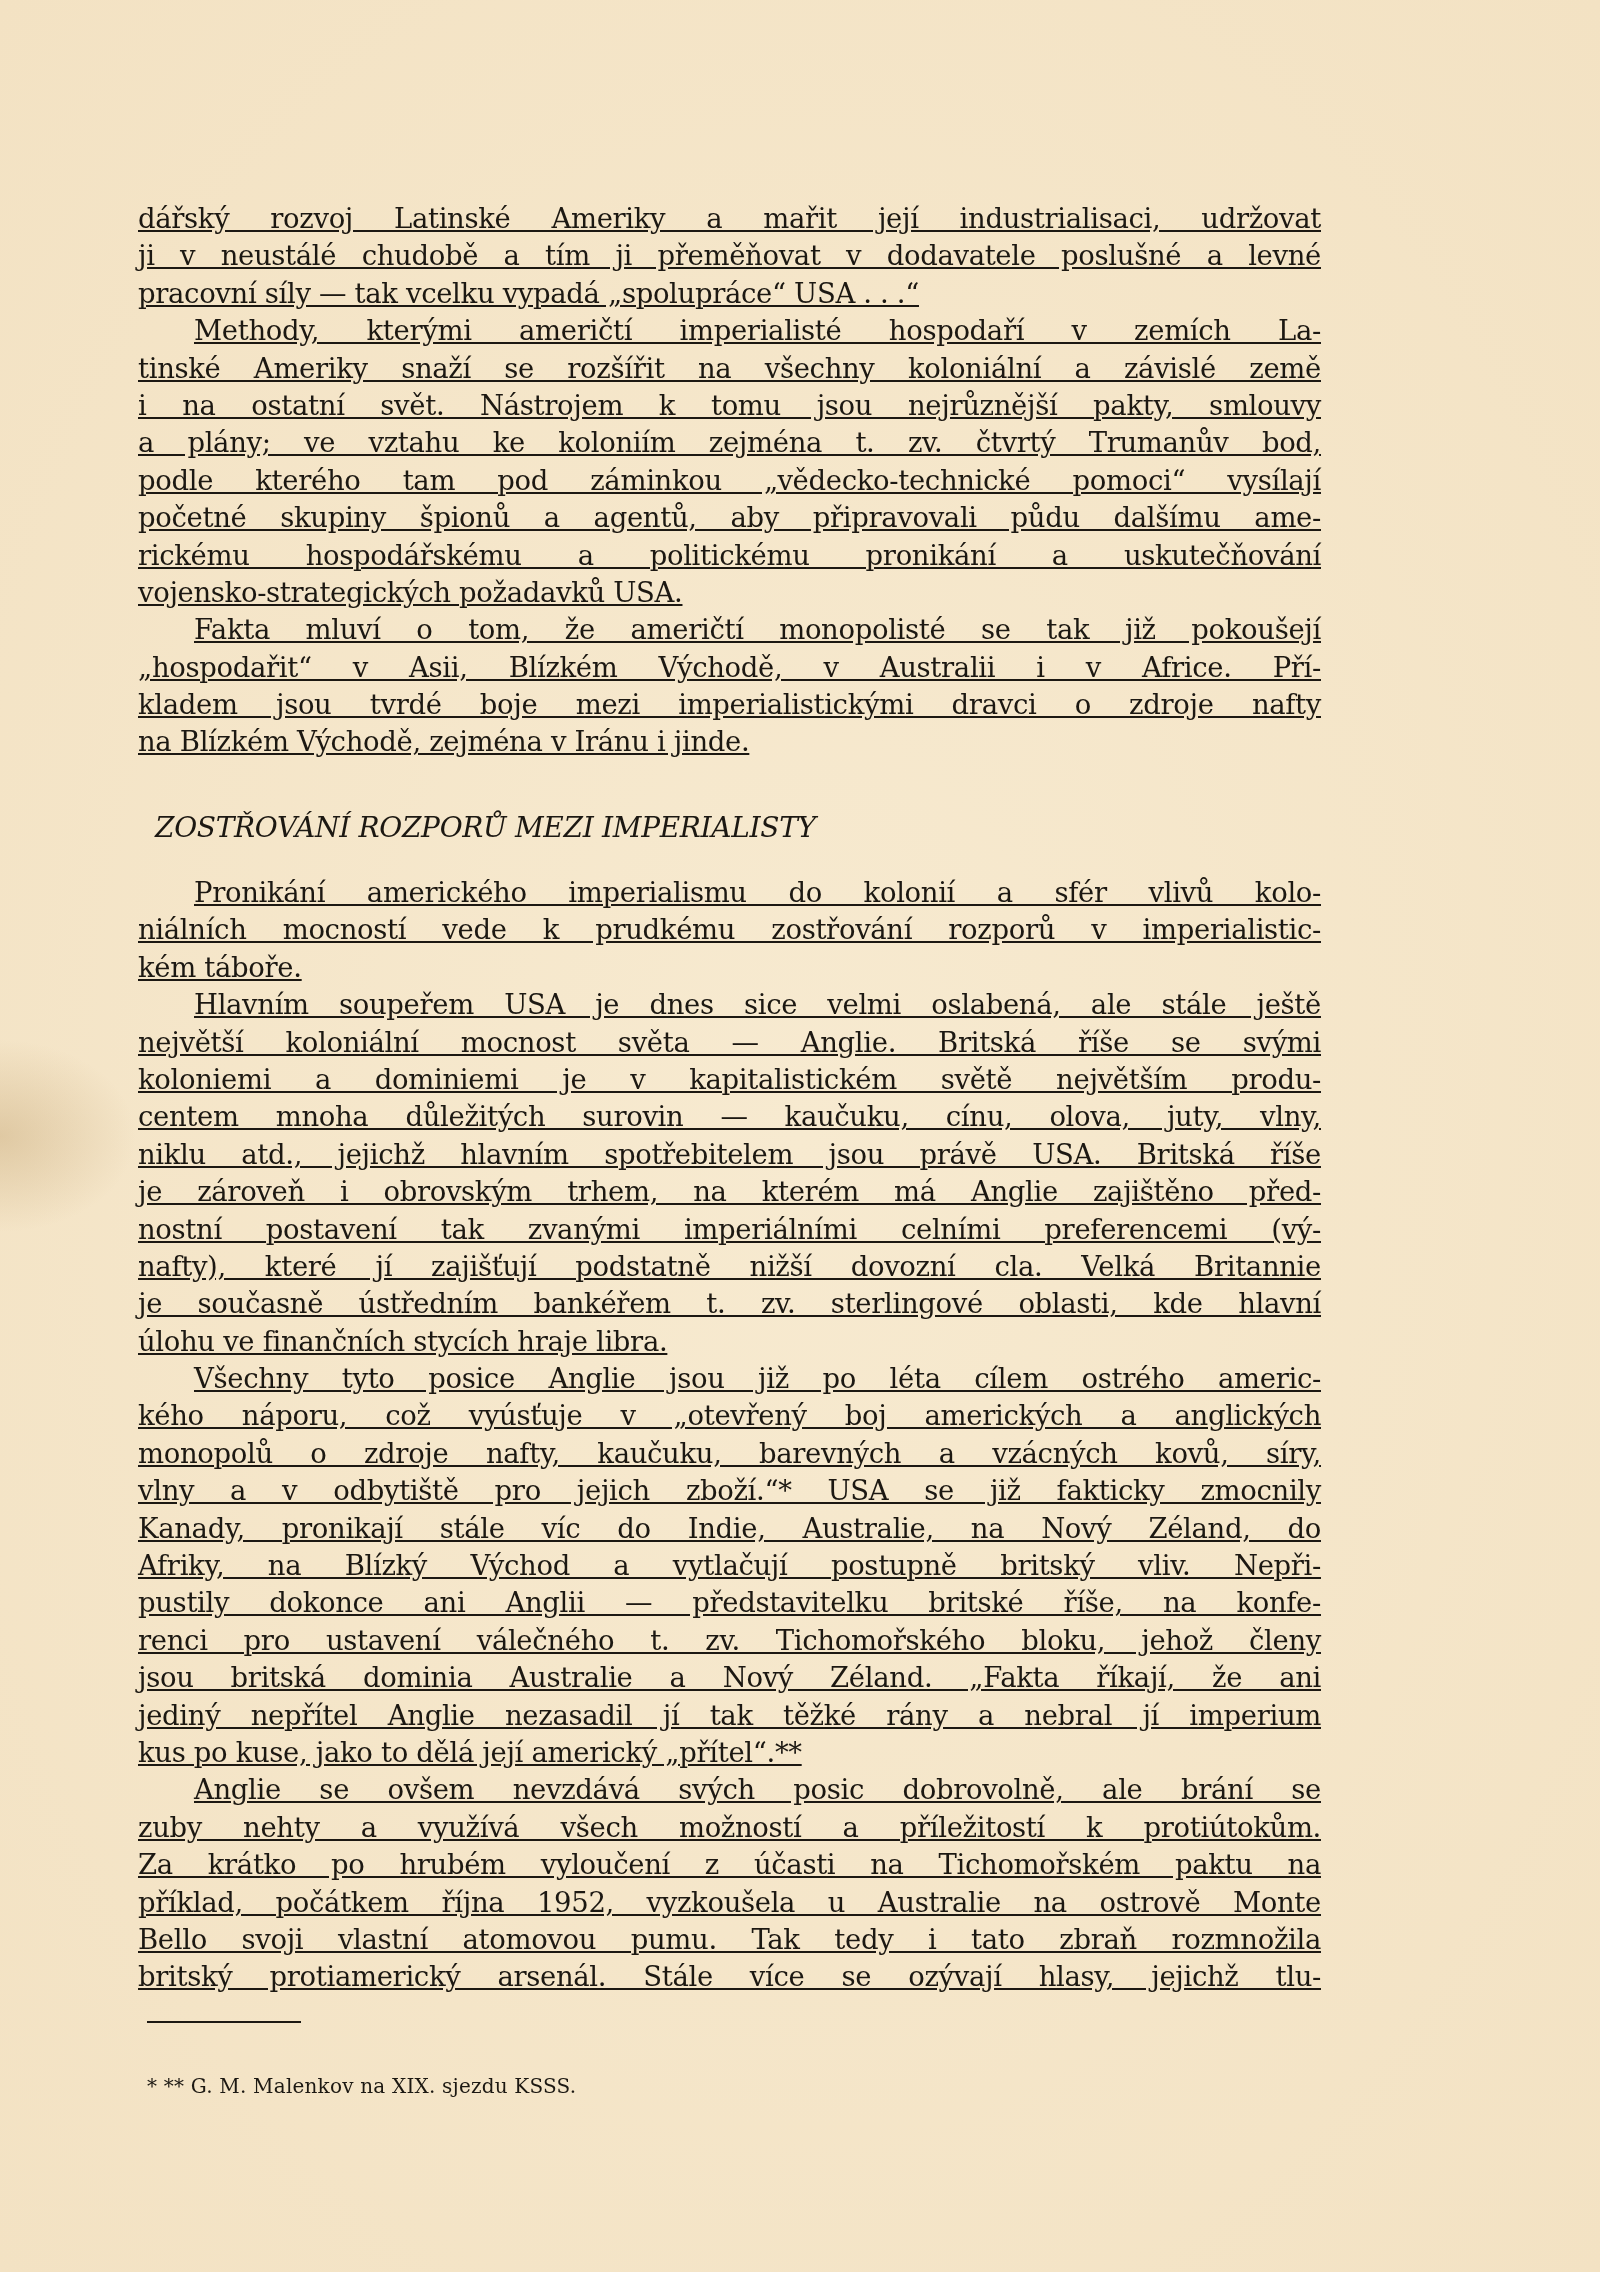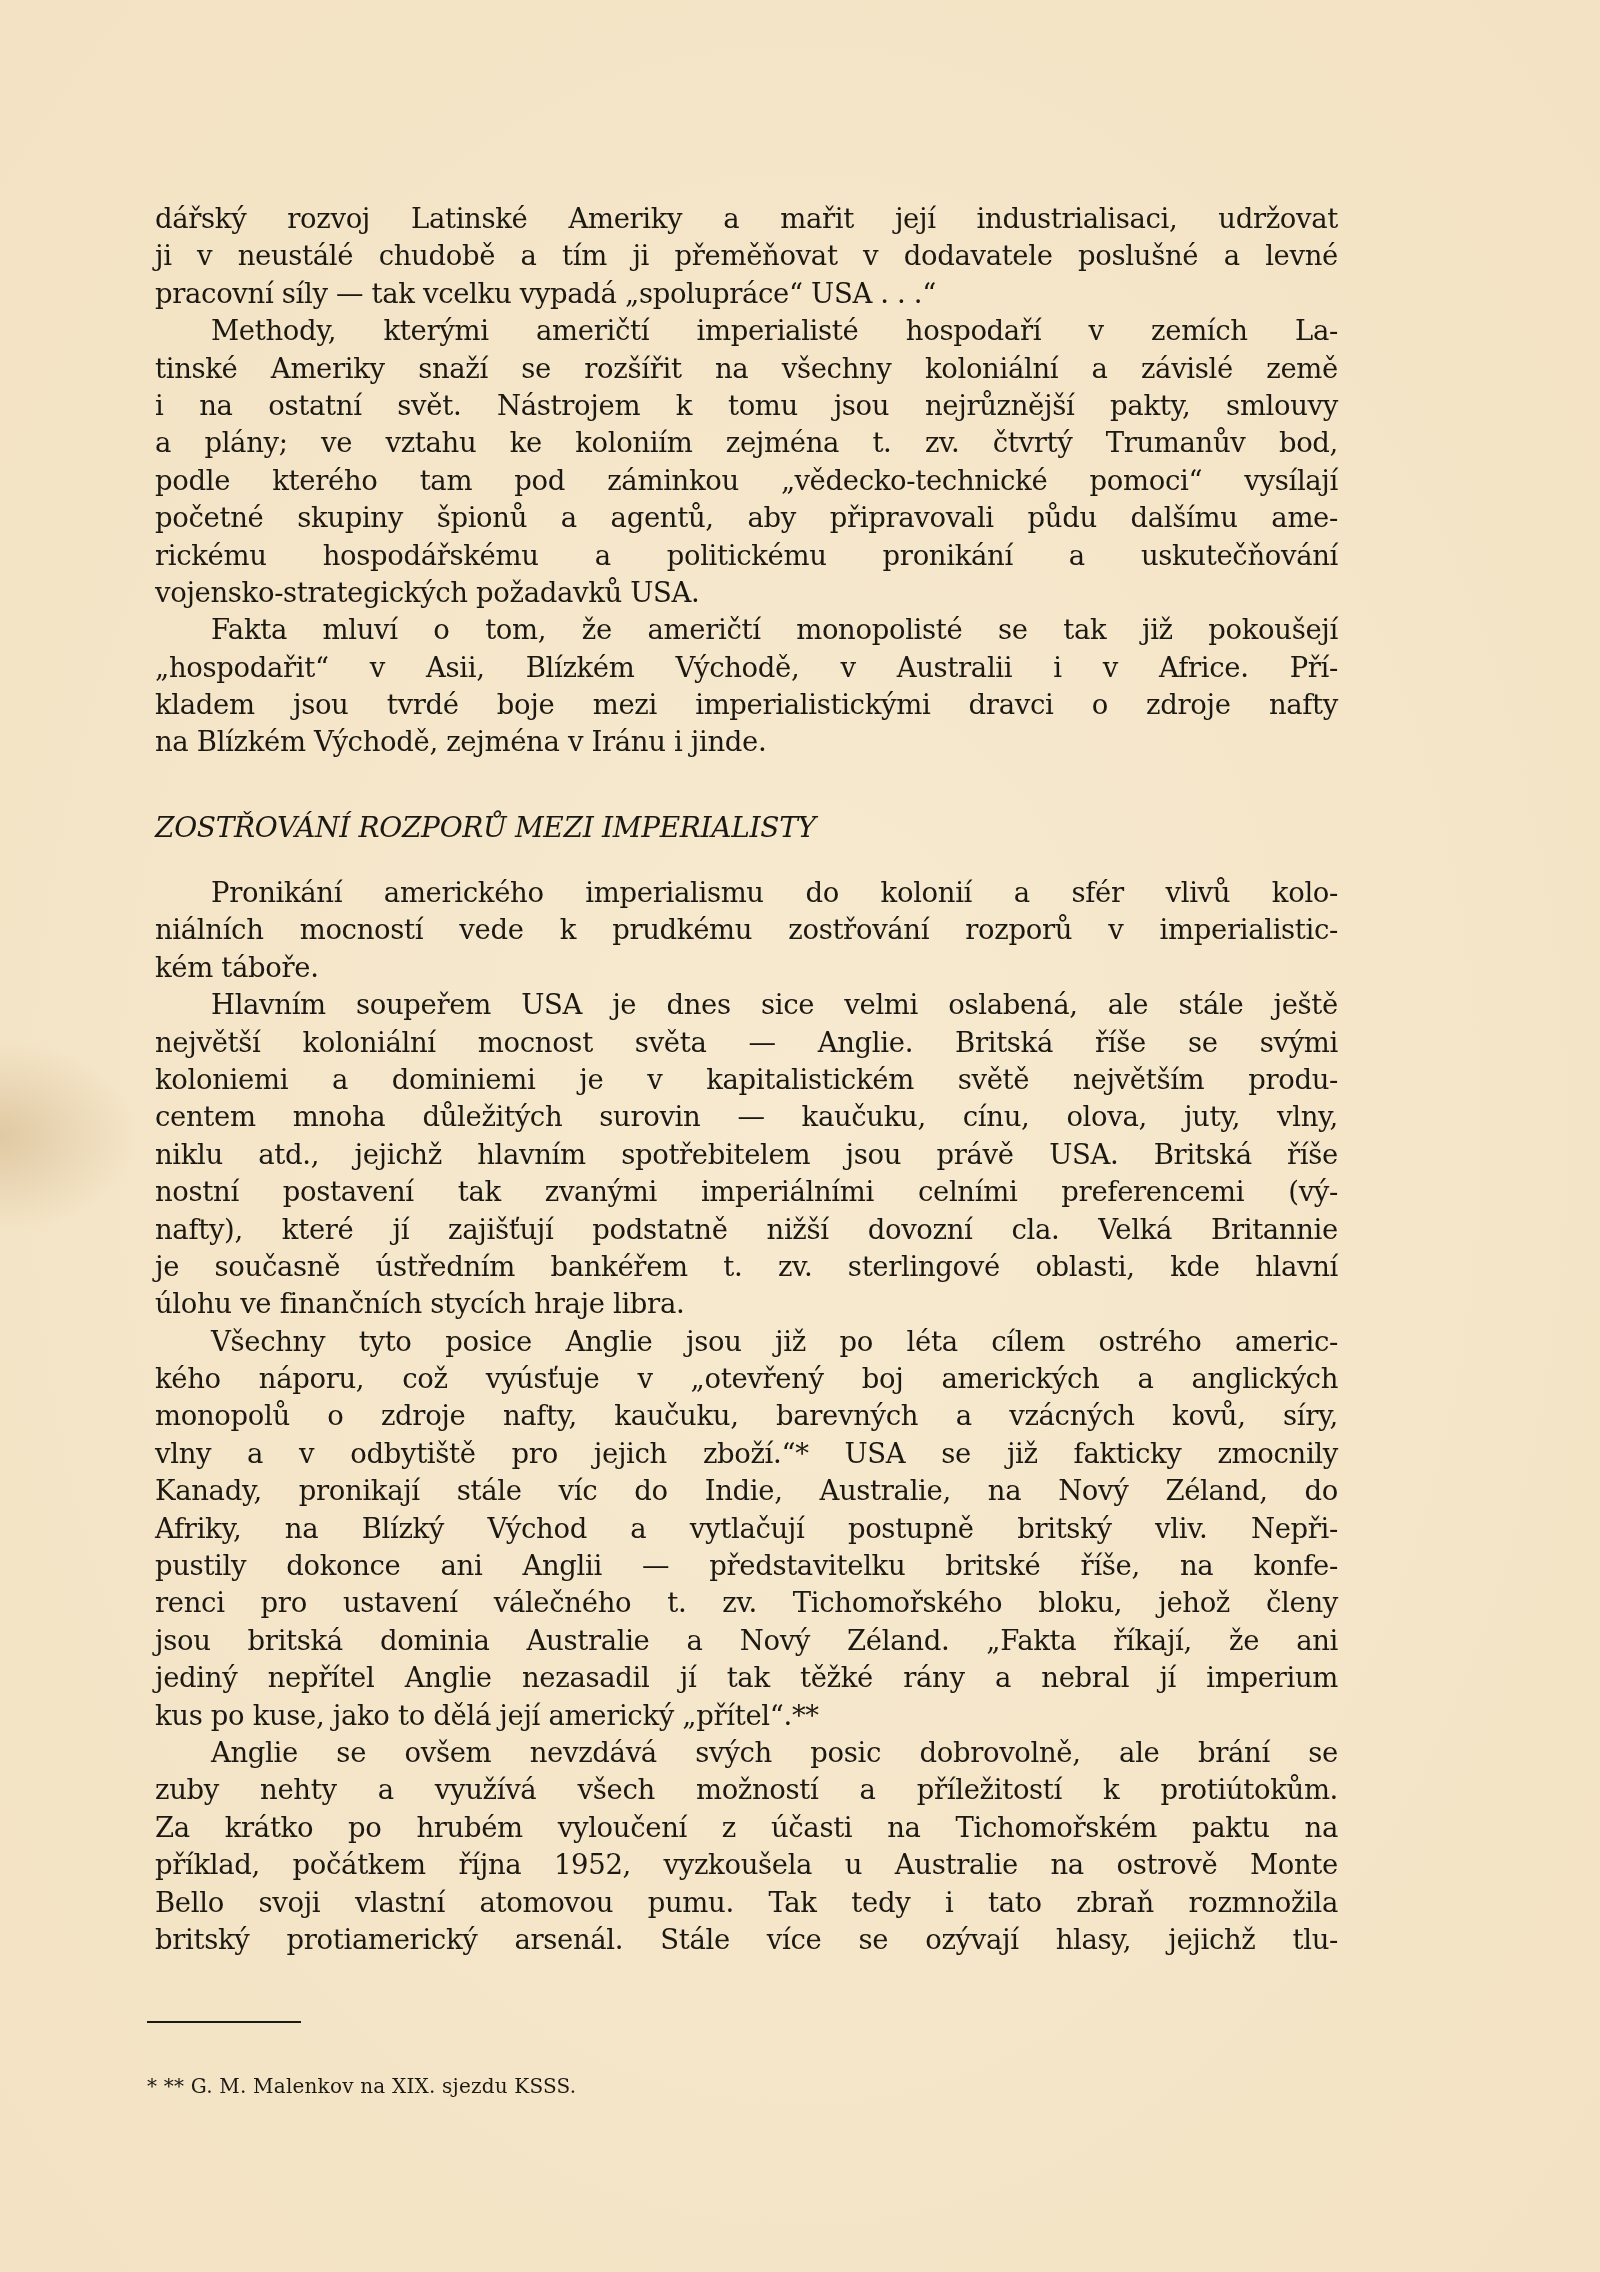--- a/index.html
+++ b/index.html
@@ -7,21 +7,21 @@
     width: 1600px; height: 2272px;
     background: #f5e6c8;
     background-image:
       radial-gradient(ellipse at 0% 50%, rgba(170,130,70,0.28) 0%, rgba(170,130,70,0) 6%),
       radial-gradient(ellipse at 50% 50%, #f7ead0 0%, #f3e2c3 100%);
     position: relative; overflow: hidden;
     font-family: "DejaVu Serif", "Liberation Serif", serif;
     color: #1c1812;
   }
   .page { position: absolute; left: 0; top: 0; width: 1600px; height: 2272px; }
-  .col { position: absolute; left: 155px; width: 1183px; }
+  .col { position: absolute; left: 138px; width: 1183px; text-decoration: underline; }
   .line {
     display: block;
     height: 37.4px; line-height: 37.4px;
     font-size: 27.5px;
     text-align: justify; text-align-last: justify;
     white-space: nowrap; overflow: visible;
     letter-spacing: -0.35px;
     word-spacing: 0px;
   }
   .line.last { text-align-last: left; }
@@ -71,20 +71,21 @@
 
   <div class="col section2">
     <span class="line indent">Pronikání amerického imperialismu do kolonií a sfér vlivů kolo-</span>
     <span class="line">niálních mocností vede k prudkému zostřování rozporů v imperialistic-</span>
     <span class="line last">kém táboře.</span>
     <span class="line indent">Hlavním soupeřem USA je dnes sice velmi oslabená, ale stále ještě</span>
     <span class="line">největší koloniální mocnost světa — Anglie. Britská říše se svými</span>
     <span class="line">koloniemi a dominiemi je v kapitalistickém světě největším produ-</span>
     <span class="line">centem mnoha důležitých surovin — kaučuku, cínu, olova, juty, vlny,</span>
     <span class="line">niklu atd., jejichž hlavním spotřebitelem jsou právě USA. Britská říše</span>
+    <span class="line">je zároveň i obrovským trhem, na kterém má Anglie zajištěno před-</span>
     <span class="line">nostní postavení tak zvanými imperiálními celními preferencemi (vý-</span>
     <span class="line">nafty), které jí zajišťují podstatně nižší dovozní cla. Velká Britannie</span>
     <span class="line">je současně ústředním bankéřem t. zv. sterlingové oblasti, kde hlavní</span>
     <span class="line last">úlohu ve finančních stycích hraje libra.</span>
     <span class="line indent">Všechny tyto posice Anglie jsou již po léta cílem ostrého americ-</span>
     <span class="line">kého náporu, což vyúsťuje v „otevřený boj amerických a anglických</span>
     <span class="line">monopolů o zdroje nafty, kaučuku, barevných a vzácných kovů, síry,</span>
     <span class="line">vlny a v odbytiště pro jejich zboží.“* USA se již fakticky zmocnily</span>
     <span class="line">Kanady, pronikají stále víc do Indie, Australie, na Nový Zéland, do</span>
     <span class="line">Afriky, na Blízký Východ a vytlačují postupně britský vliv. Nepři-</span>

